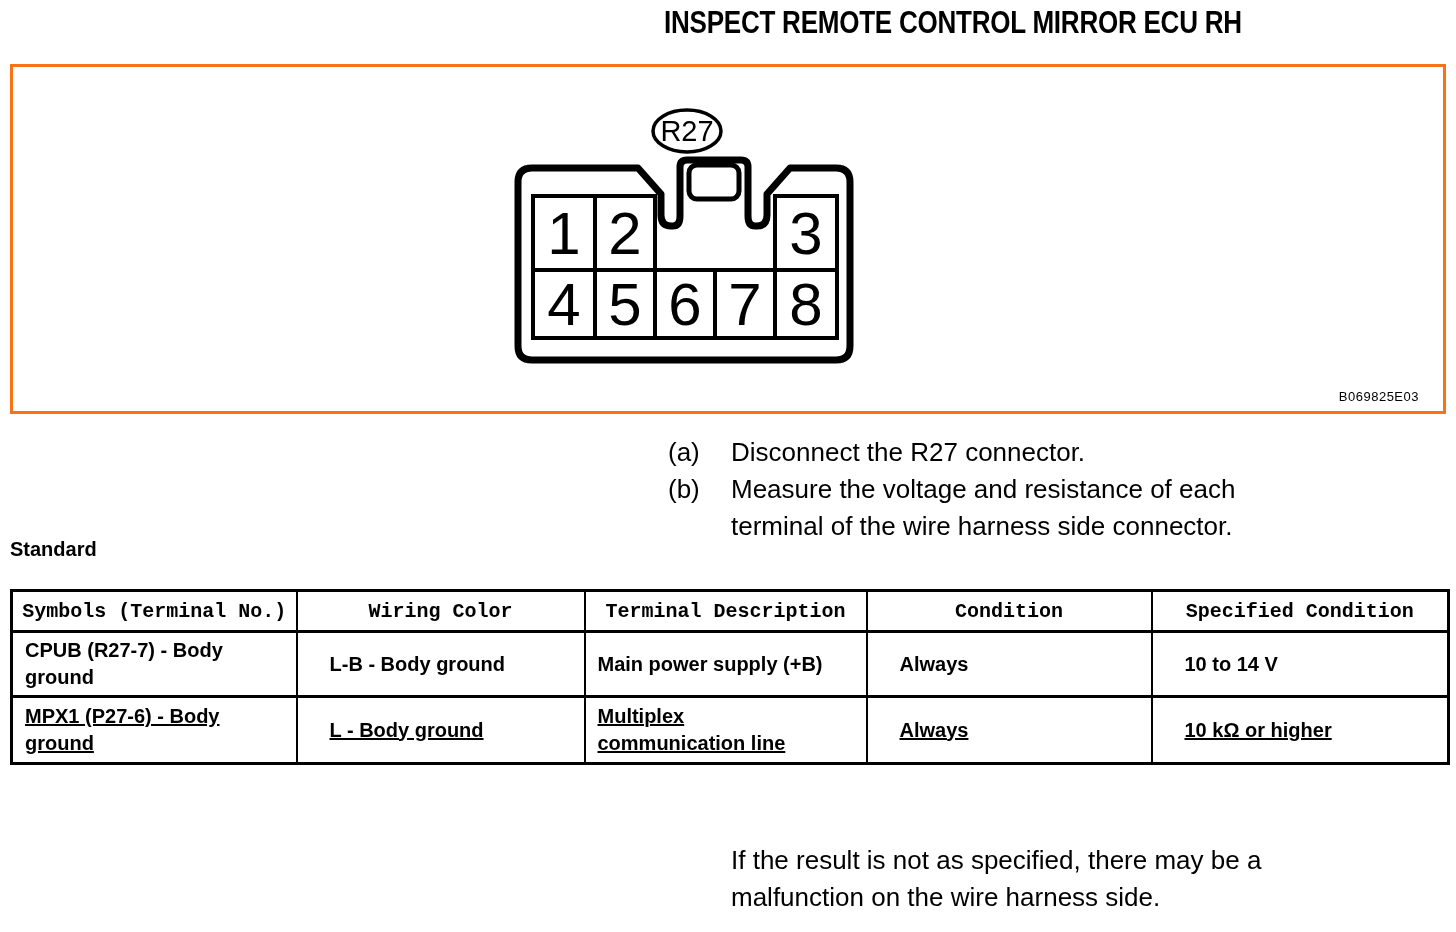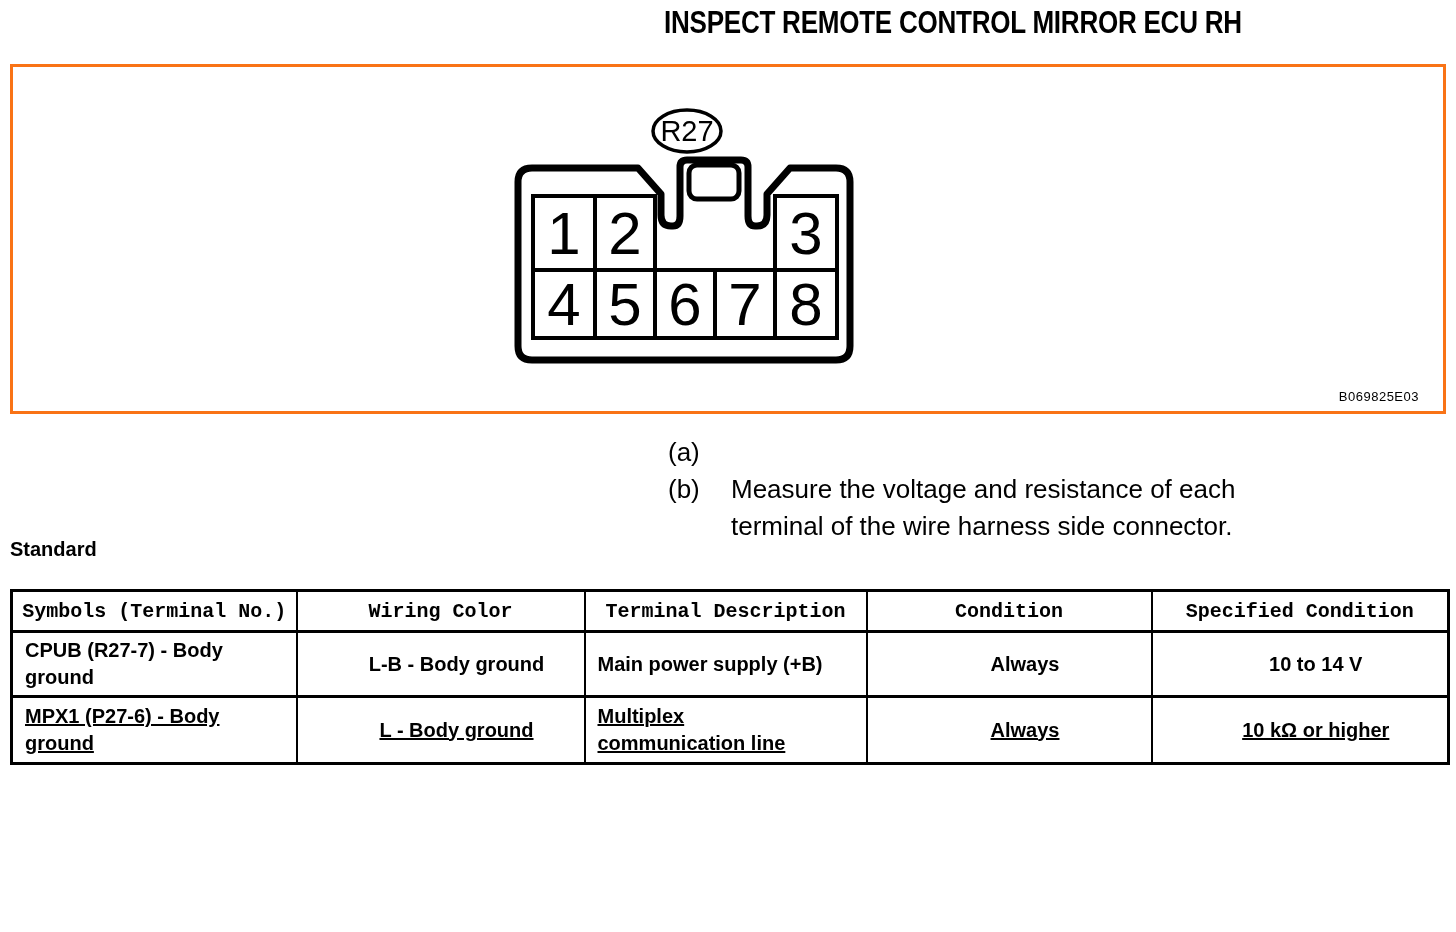--- a/index.html
+++ b/index.html
@@ -33,21 +33,21 @@
     border-top:3px solid #000; border-bottom:3px solid #000;
     border-left:2px solid #000; border-right:2px solid #000;
     vertical-align:middle; line-height:27px; white-space:pre-line;
     padding:0; overflow:hidden;
   }
   .spec-table thead tr { height:41px; }
   .spec-table tbody tr { height:65px; }
   .spec-table tbody tr:last-child { height:67px;text-decoration:underline; }
   .spec-table th { text-align:center;font-family:Liberation Mono, monospace; }
   .spec-table td.c1, .spec-table td.c3 { text-align:left; padding-left:12px; padding-right:6px; }
-  .spec-table td.c2, .spec-table td.c4, .spec-table td.c5 { text-align:center;padding-left:32px; }
+  .spec-table td.c2, .spec-table td.c4, .spec-table td.c5 { text-align:left;padding-left:32px; }
   .footer-note {
     position:absolute; left:731px; top:842px;
     font-size:26px; line-height:37px; white-space:pre-line;
   }
 </style>
 </head>
 <body>
 
 <div class="page">
 
@@ -84,20 +84,21 @@
       <text x="180" y="222" text-anchor="middle" font-size="60" font-family="Liberation Sans, sans-serif" fill="#000">6</text>
       <text x="240" y="222" text-anchor="middle" font-size="60" font-family="Liberation Sans, sans-serif" fill="#000">7</text>
       <text x="301" y="222" text-anchor="middle" font-size="60" font-family="Liberation Sans, sans-serif" fill="#000">8</text>
     </svg>
     <div class="figure-code">B069825E03</div>
   </div>
 
   <div class="steps">
     <div class="step">
       <span class="step-marker">(a)</span>
+      <span class="step-text">Disconnect the R27 connector.</span>
     </div>
     <div class="step">
       <span class="step-marker">(b)</span>
       <span class="step-text">Measure the voltage and resistance of each
 terminal of the wire harness side connector.</span>
     </div>
   </div>
 
   <div class="standard-heading">Standard</div>
 
@@ -132,14 +133,16 @@
 ground</td>
         <td class="c2">L - Body ground</td>
         <td class="c3">Multiplex
 communication line</td>
         <td class="c4">Always</td>
         <td class="c5">10 kΩ or higher</td>
       </tr>
     </tbody>
   </table>
 
+  <div class="footer-note">If the result is not as specified, there may be a
+malfunction on the wire harness side.</div>
 
 </div>
 
 </body></html>

